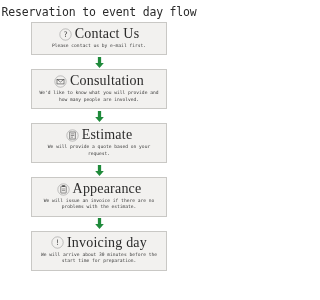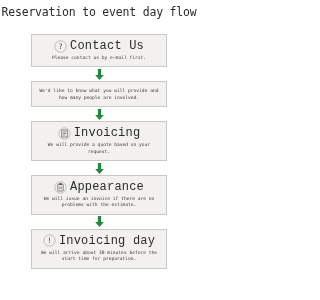--- a/index.html
+++ b/index.html
@@ -20,21 +20,21 @@
     position: relative;
     box-sizing: border-box;
   }
   .flow-title {
     font-family: "DejaVu Sans Mono", monospace;
     font-size: 11.5px;
     color: #2b2b2b;
     text-align: center;
     letter-spacing: -0.2px;
     padding-top: 5px;
-    padding-bottom: 15px;
+    padding-bottom: 3px;
     white-space: nowrap;
     font-weight: 400;
   }
   .steps {
     display: flex;
     flex-direction: column;
     align-items: center;
   }
   .step-box {
     width: 136px;
@@ -54,22 +54,22 @@
     gap: 3px;
     width: 100%;
   }
   .step-icon {
     width: 13px;
     height: 13px;
     flex: 0 0 13px;
     display: block;
   }
   .step-title {
-    font-family: Liberation Mono, monospace;
-    font-size: 12px;
+    font-family: Liberation Serif, serif;
+    font-size: 14px;
     color: #2b2b2b;
     letter-spacing: 0.2px;
     white-space: nowrap;
     line-height: 14px;
   }
   .step-desc {
     font-family: "DejaVu Sans Mono", monospace;
     font-size: 4.6px;
     line-height: 6.4px;
     color: #3a3a3a;
@@ -109,39 +109,47 @@
       <div class="step-desc">Please contact us by e-mail first.</div>
     </div>
 
     <div class="arrow-wrap">
       <svg class="arrow" width="13" height="13" viewBox="0 0 24 24">
         <path d="M9 2 H15 V13 H20 L12 22 L4 13 H9 Z" fill="#1f8a3b"></path>
       </svg>
     </div>
 
     <div class="step-box">
+      <div class="step-head">
+        <svg class="step-icon" viewBox="0 0 24 24">
+          <circle cx="12" cy="12" r="10.5" fill="none" stroke="#9a9a9a" stroke-width="1.1"></circle>
+          <rect x="5.5" y="8" width="13" height="8.5" fill="none" stroke="#4a4a4a" stroke-width="1.2"></rect>
+          <path d="M5.5 8 L12 13 L18.5 8" fill="none" stroke="#4a4a4a" stroke-width="1.2"></path>
+        </svg>
+        <span class="step-title">Consultation</span>
+      </div>
       <div class="step-desc">We'd like to know what you will provide and how many people are involved.</div>
     </div>
 
     <div class="arrow-wrap">
       <svg class="arrow" width="13" height="13" viewBox="0 0 24 24">
         <path d="M9 2 H15 V13 H20 L12 22 L4 13 H9 Z" fill="#1f8a3b"></path>
       </svg>
     </div>
 
     <div class="step-box">
       <div class="step-head">
         <svg class="step-icon" viewBox="0 0 24 24">
           <circle cx="12" cy="12" r="10.5" fill="none" stroke="#9a9a9a" stroke-width="1.1"></circle>
           <rect x="7" y="5.5" width="10" height="13" fill="none" stroke="#4a4a4a" stroke-width="1.2"></rect>
           <line x1="9" y1="9" x2="15" y2="9" stroke="#4a4a4a" stroke-width="1.1"></line>
           <line x1="9" y1="12" x2="15" y2="12" stroke="#4a4a4a" stroke-width="1.1"></line>
           <line x1="9" y1="15" x2="13" y2="15" stroke="#4a4a4a" stroke-width="1.1"></line>
         </svg>
-        <span class="step-title">Invoicing</span>
+        <span class="step-title">Estimate</span>
       </div>
       <div class="step-desc">We will provide a quote based on your request.</div>
     </div>
 
     <div class="arrow-wrap">
       <svg class="arrow" width="13" height="13" viewBox="0 0 24 24">
         <path d="M9 2 H15 V13 H20 L12 22 L4 13 H9 Z" fill="#1f8a3b"></path>
       </svg>
     </div>
 

